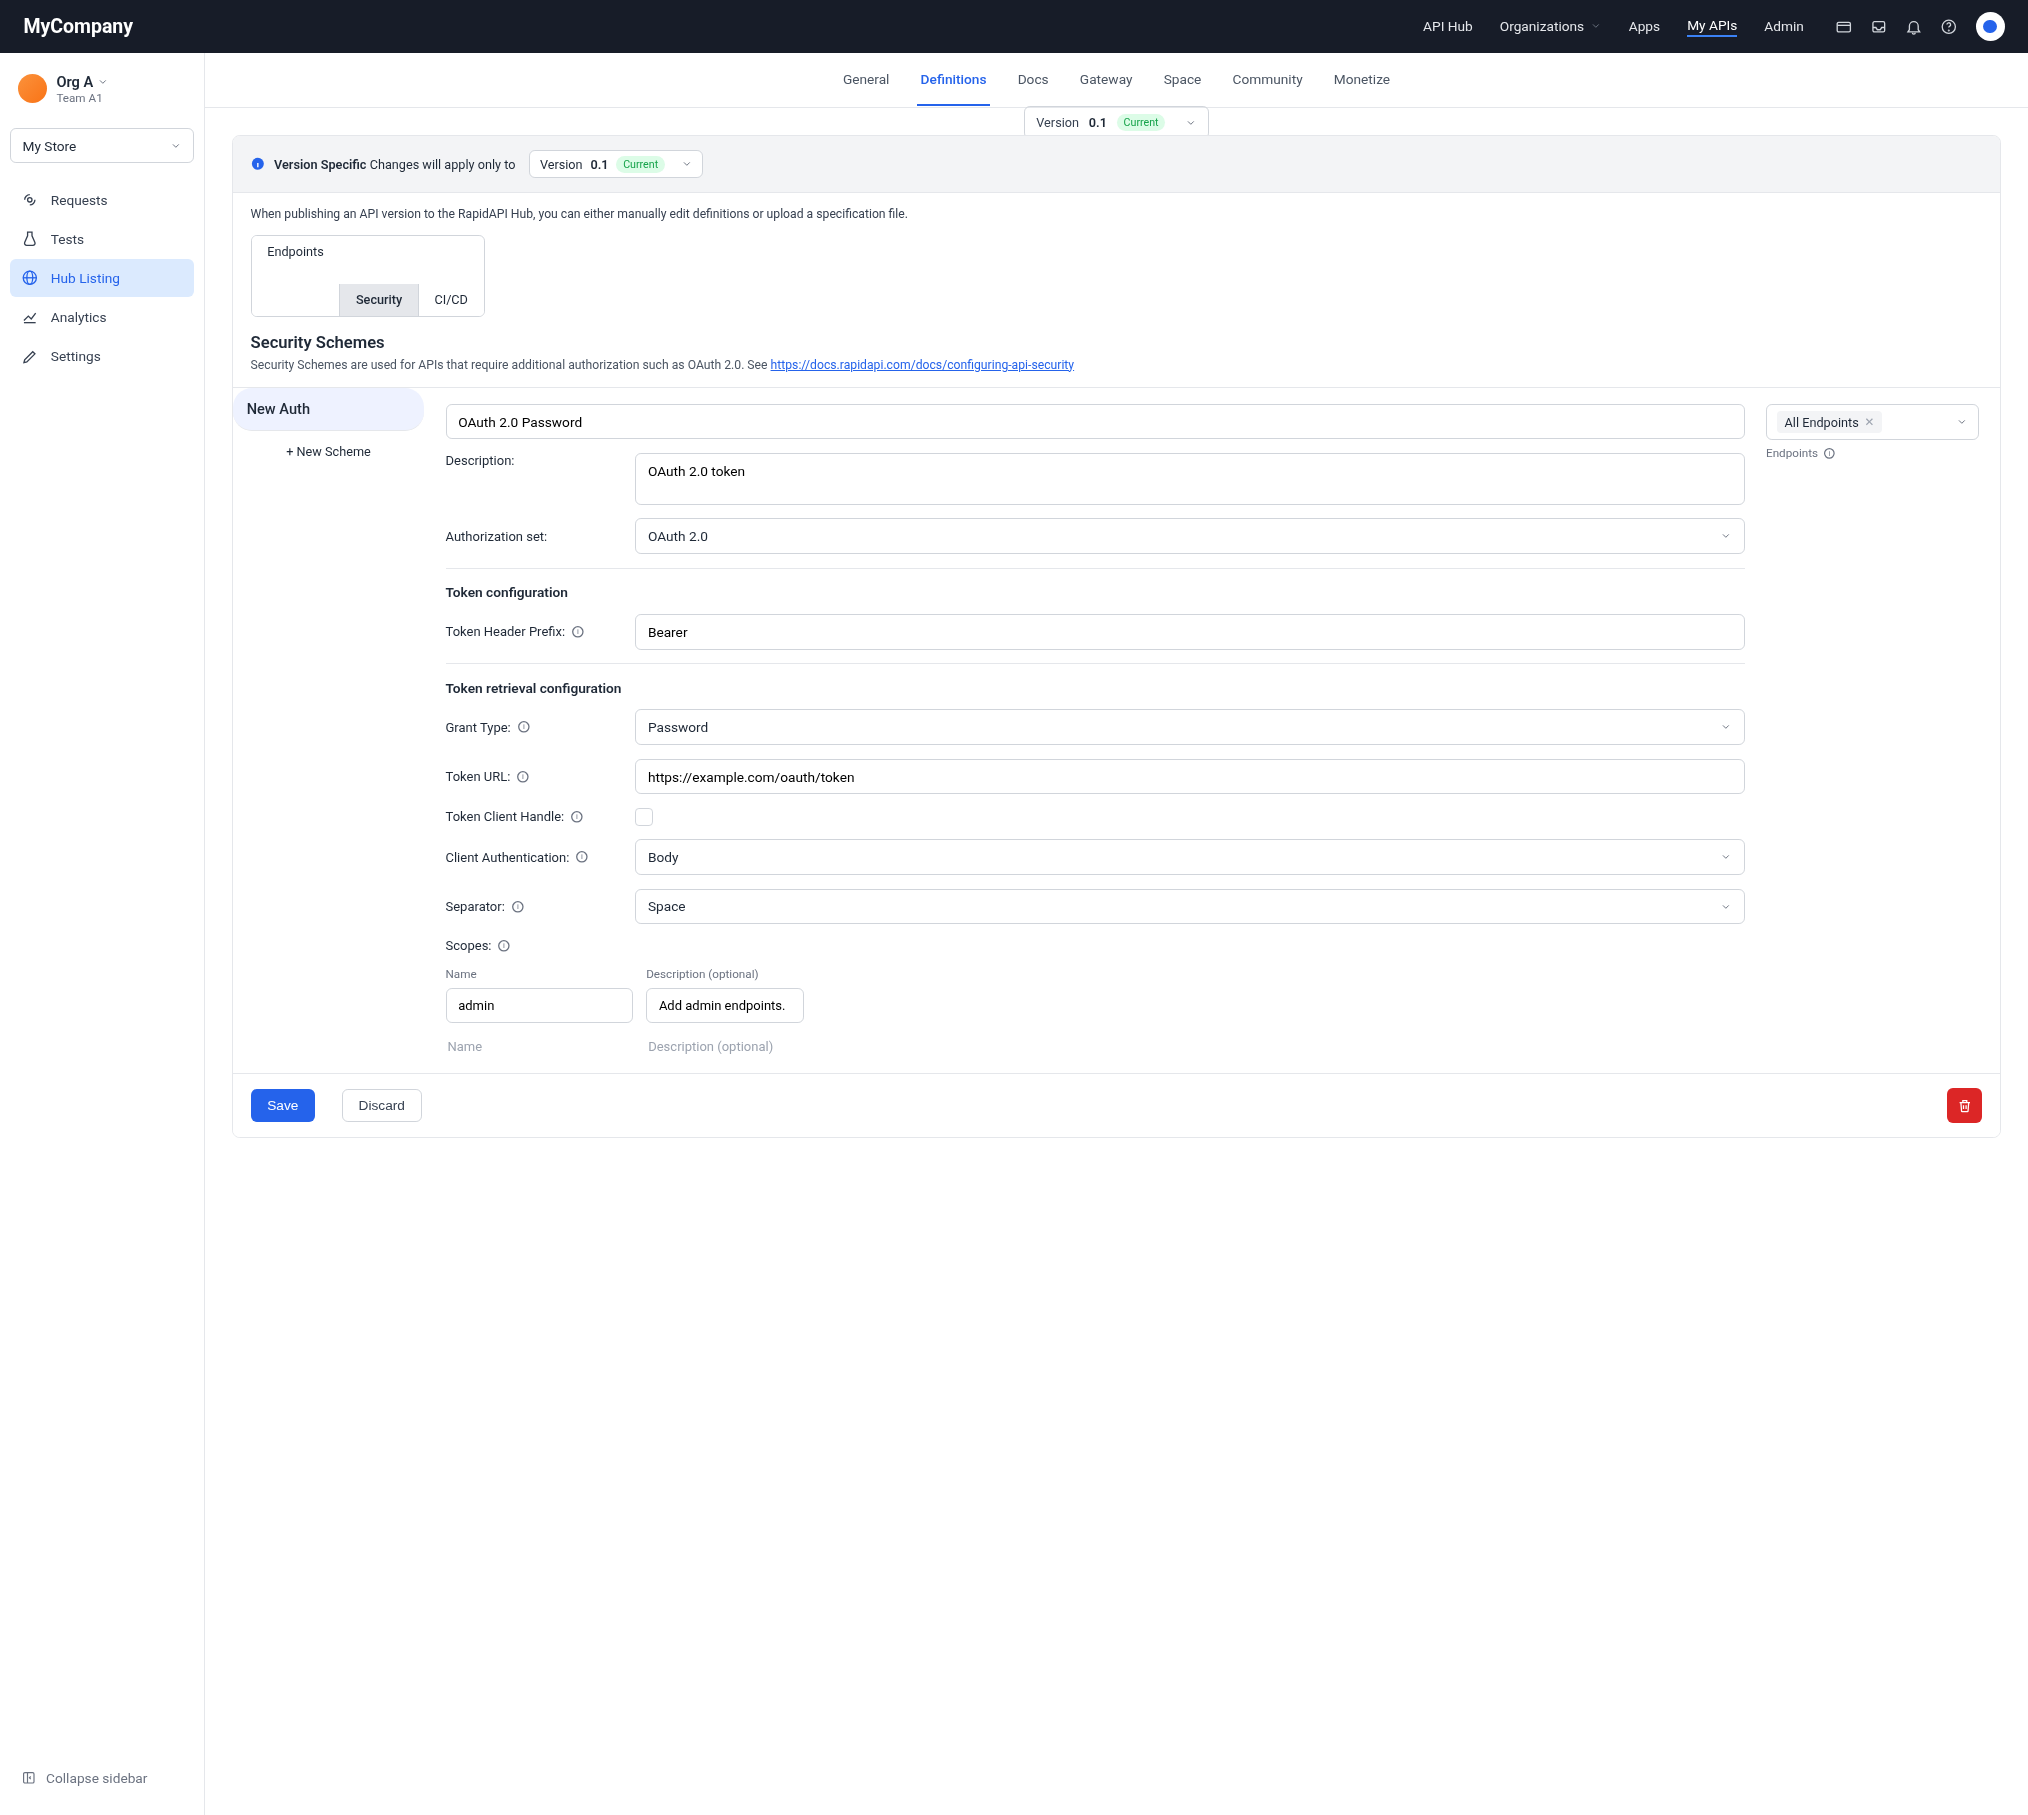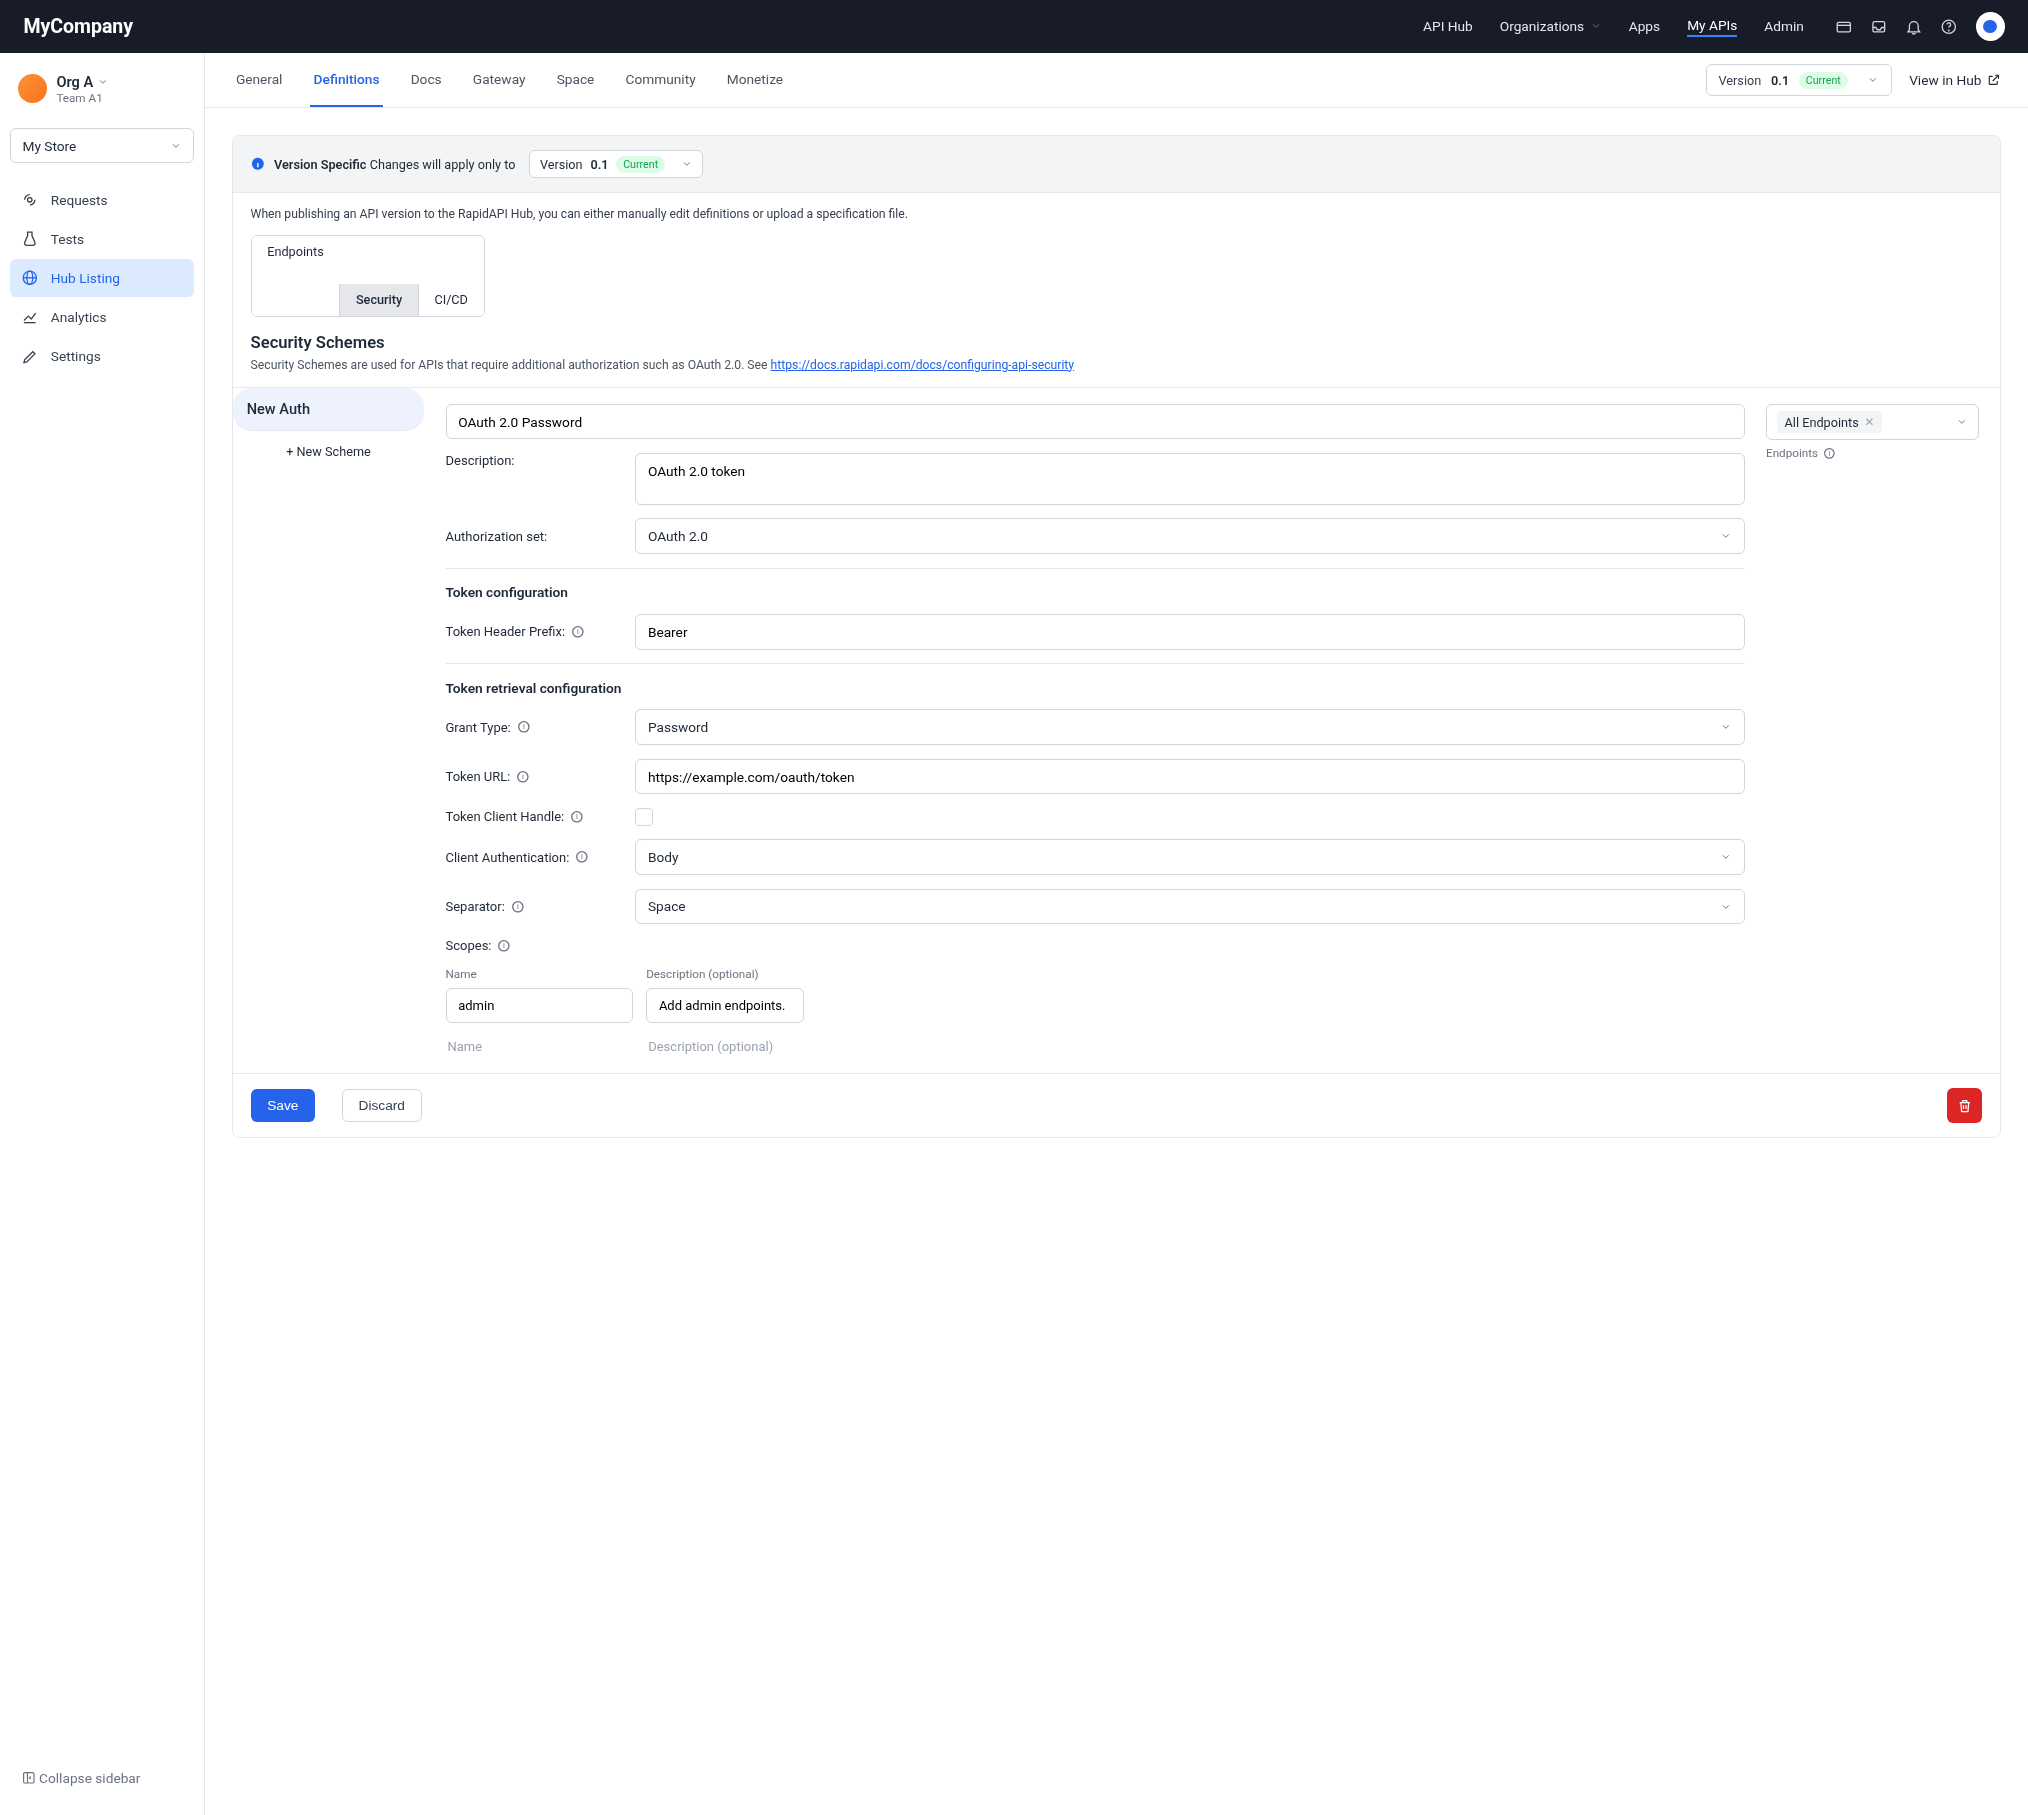--- a/index.html
+++ b/index.html
@@ -122,37 +122,38 @@
     }
     .sidebar-item.active {
       background: #dbeafe;
       color: #2563eb;
     }
     .sidebar-item svg { width: 17.6px; height: 17.6px; stroke: currentColor; fill: none; stroke-width: 1.8; }
     .sidebar-collapse {
       margin-top: auto;
       display: flex;
       align-items: center;
-      gap: 2px;
+      gap: 9px;
       padding: 9.8px 11.7px;
       cursor: pointer;
       color: #6b7280;
     }
     .sidebar-collapse svg { width:15.6px; height:15.6px; stroke:currentColor; fill:none; stroke-width:1.8;}
     .main {
       flex: 1;
       display: flex;
       flex-direction: column;
     }
     .tabs-row {
       border-bottom: 1px solid #e5e7eb;
       display: flex;
       align-items: center;
       padding: 0 27px;
       height: 55px;
+      flex-direction: column;
     }
     .tabs { display:flex; gap: 23.4px; flex: 1; }
     .tab {
       padding: 17.6px 3.9px;
       font-size: 13.7px;
       color: #4b5563;
       cursor: pointer;
       border-bottom: 2px solid transparent;
     }
     .tab.active {

